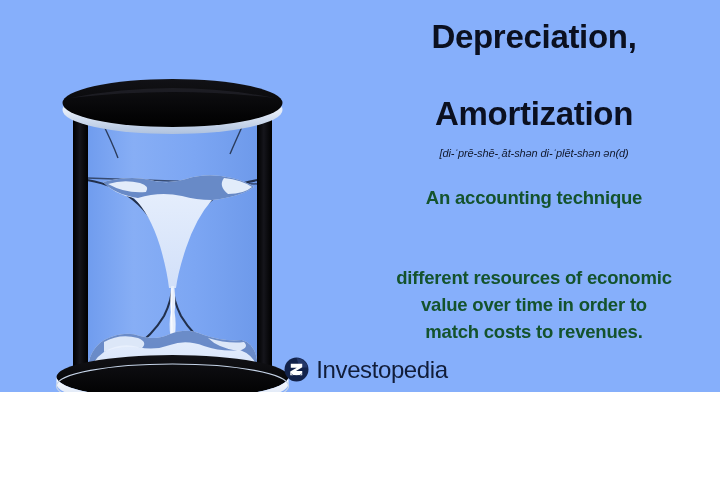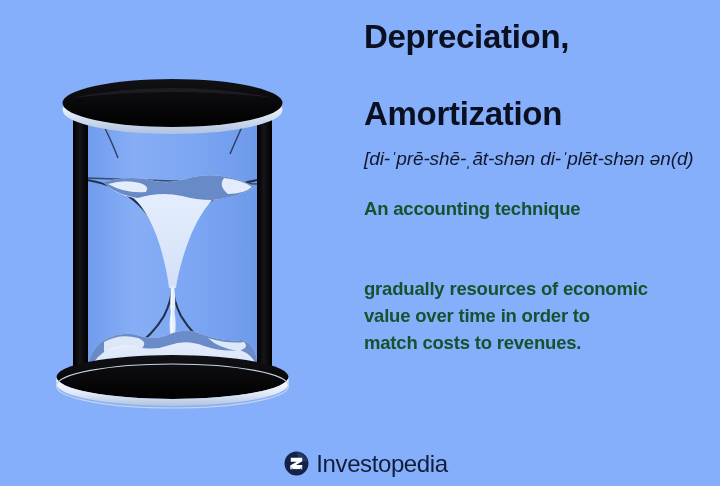--- a/index.html
+++ b/index.html
@@ -10,23 +10,24 @@
   body {
     width: 720px;
     height: 486px;
     overflow: hidden;
     font-family: "Liberation Sans", sans-serif;
   }
 
   #infographic {
     position: relative;
     width: 720px;
-    height: 486px;
+    height: 392px;
     background: #86AFFB;
     overflow: hidden;
+    text-align: center;
   }
 
   
   #illustration {
     position: absolute;
     left: 0px;
     top: 0px;
     width: 345px;
     height: 440px;
   }
@@ -48,21 +49,21 @@
     font-size: 33px;
     line-height: 1.16;
     font-weight: bold;
     color: #0B1020;
     letter-spacing: -0.3px;
   }
 
   #pronunciation {
     margin: 13px 0 16px 0;
     font-family: "Liberation Sans", sans-serif;
-    font-size: 19px;
+    font-size: 11px;
     line-height: 1.38;
     font-style: italic;
     color: #10182C;
     letter-spacing: -0.1px;
   }
 
   #definition {
     margin: 24px 0 0 0;
     font-family: "Liberation Sans", sans-serif;
     font-size: 18.5px;
@@ -247,21 +248,21 @@
         <ellipse cx="172.5" cy="386" rx="116" ry="22" fill="none" stroke="#C6D4E8" stroke-width="1.2"></ellipse>
       </g>
     </svg>
   </div>
 
   <div id="text-column">
     <h1 id="page-title"><span>Depreciation,</span><br><br><span>Amortization</span></h1>
 
     <p id="pronunciation"><span>[di-ˈprē-shē-ˌāt-shən di-ˈplēt-shən ən(d)</span><br></p>
 
-    <p id="definition"><span>An accounting technique</span><br><br><br><span>gradually resources of economic</span><br><span>value over time in order to</span><br><span>match costs to revenues.</span></p>
+    <p id="definition"><span>An accounting technique</span><br><br><br><span>different resources of economic</span><br><span>value over time in order to</span><br><span>match costs to revenues.</span></p>
   </div>
 
   <div id="footer-logo">
     <svg id="logo-mark" viewBox="0 0 48 48" xmlns="http://www.w3.org/2000/svg">
       <circle cx="24" cy="24" r="23" fill="#12224A"></circle>
       <path d="M24 2 A22 22 0 0 1 45.6 20 L30 20 Z" fill="#2B3F73" opacity="0.75"></path>
       <path d="M13 13 L35 13 L35 19.5 L23 27 L35 27 L35 35 L12 35 L12 28 L24.5 20.5 L13 20.5 Z" fill="#FFFFFF"></path>
       <path d="M12 30 Q24 42 36 30 Q30 38 24 38 Q18 38 12 30 Z" fill="#12224A"></path>
     </svg>
     <span id="logo-wordmark">Investopedia</span>

